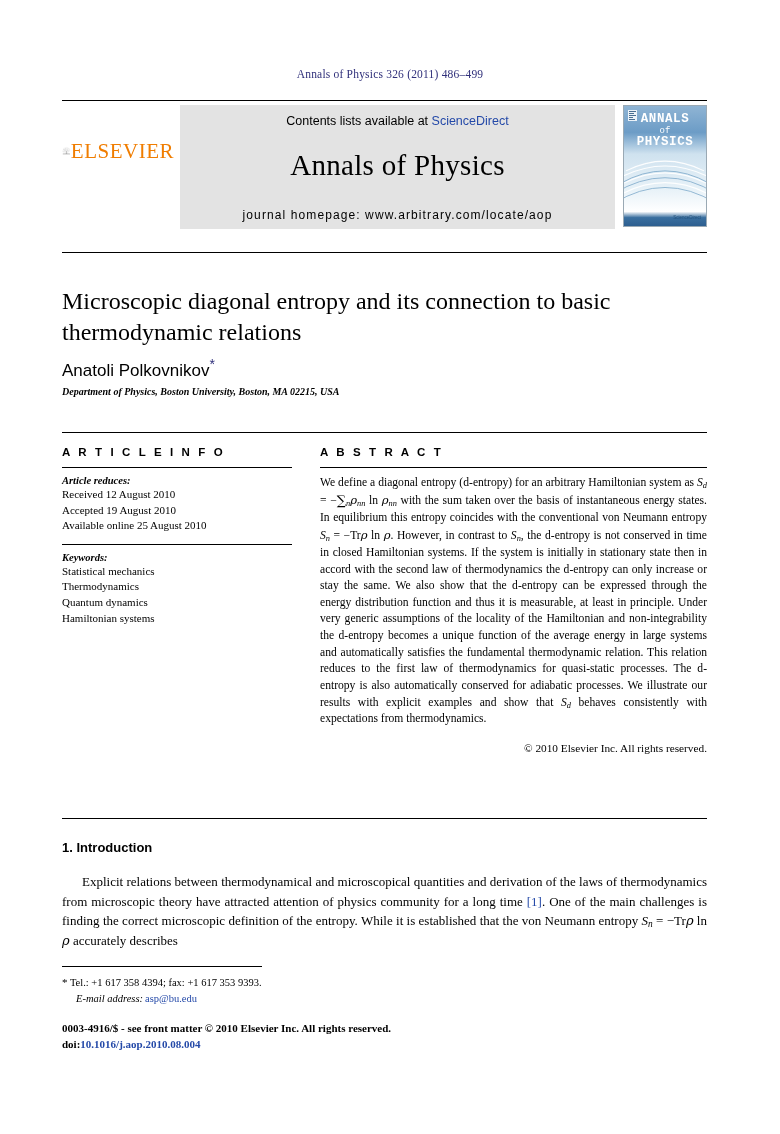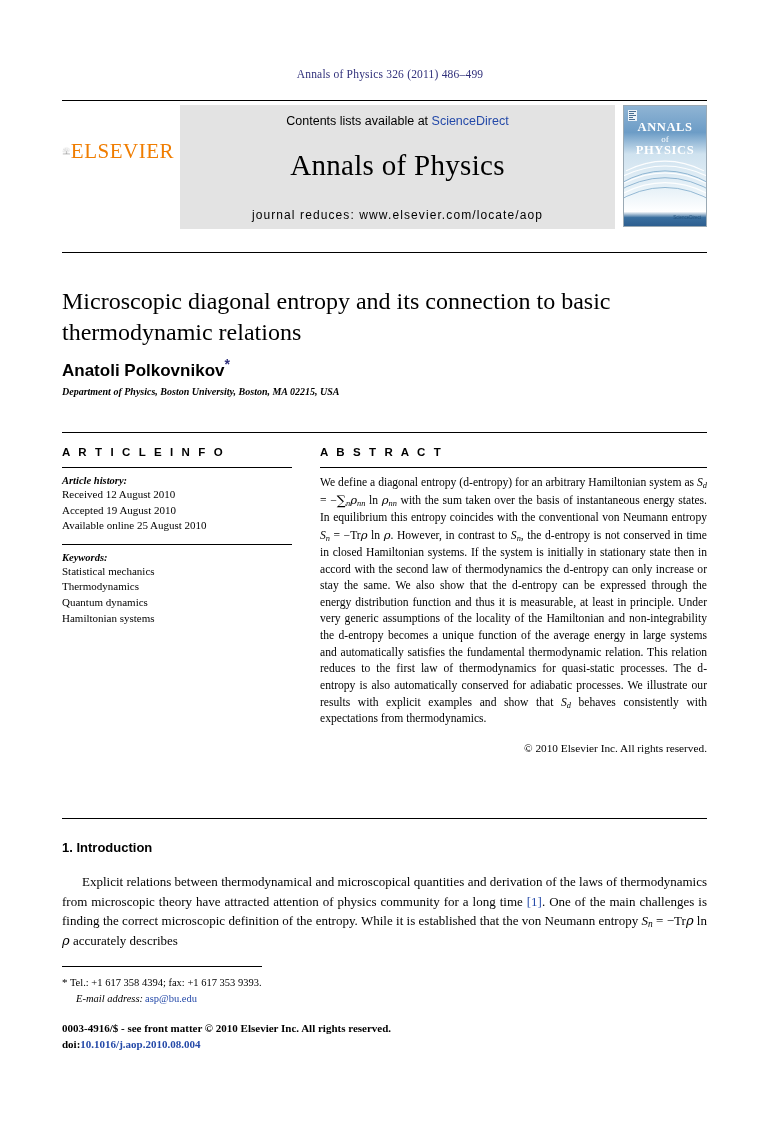--- a/index.html
+++ b/index.html
@@ -114,25 +114,24 @@
     box-sizing: border-box;
     overflow: hidden;
     background: linear-gradient(180deg,#8fb4d4 0%, #6c9cc6 22%, #cfe2ef 40%, #e8f2f8 70%, #ffffff 88%, #3a6f9f 93%, #2d5f90 100%);
   }
   .cover-title {
     position: absolute;
     top: 7px;
     left: 0;
     width: 100%;
     text-align: center;
-    font-family: Liberation Serif, serif;
+    font-family: Liberation Mono, monospace;
     color: #ffffff;
     font-weight: bold;
     line-height: 1.08;
-    margin-top: 8px;
   }
   .cover-title .l1 { font-size: 12.5px; letter-spacing: 0.6px; display: block; }
   .cover-title .l2 { font-size: 9px; display: block; font-weight: normal; }
   .cover-title .l3 { font-size: 12.5px; letter-spacing: 0.6px; display: block; }
   .cover-sd {
     position: absolute;
     bottom: 5px;
     right: 5px;
     font-family: "Liberation Sans", sans-serif;
     font-size: 4.5px;
@@ -166,21 +165,21 @@
     line-height: 1.28;
     color: #000;
   }
   .author-line {
     position: absolute;
     left: 62px;
     top: 356px;
     width: 640px;
     font-family: "Liberation Sans", sans-serif;
     font-size: 17px;
-    font-weight: bold;
+    font-weight: normal;
     color: #000;
   }
   .author-star { color: #2f2f7a; font-size: 14px; vertical-align: super; }
   .affiliation {
     position: absolute;
     left: 62px;
     top: 386px;
     width: 640px;
     font-family: "Liberation Serif", serif;
     font-style: italic;
@@ -366,21 +365,21 @@
         </svg>
         <div class="elsevier-word">ELSEVIER</div>
       </div>
 
       <div class="journal-box">
         <div class="contents-line">
           <span>Contents lists available at</span>
           <span class="sciencedirect-link">ScienceDirect</span>
         </div>
         <div class="journal-name">Annals of Physics</div>
-        <div class="homepage-line">journal reduces: www.elsevier.com/locate/aop</div>
+        <div class="homepage-line">journal homepage: www.arbitrary.com/locate/aop</div>
       </div>
 
       <div class="cover-thumb">
         <svg class="cover-el" viewBox="0 0 9 11">
           <rect x="0" y="0" width="9" height="11" fill="#ffffff" opacity="0.85"></rect>
           <g fill="#4a6f92">
             <rect x="1" y="1" width="7" height="1"></rect>
             <rect x="1" y="3" width="5" height="1"></rect>
             <rect x="1" y="5" width="7" height="1"></rect>
             <rect x="1" y="7" width="4" height="1"></rect>
@@ -419,21 +418,21 @@
     <span>Anatoli Polkovnikov</span><span class="author-star">*</span>
   </div>
 
   <div class="affiliation">Department of Physics, Boston University, Boston, MA 02215, USA</div>
 
   <div class="info-rule-top"></div>
 
   <div class="col-info">
     <div class="section-head">A R T I C L E   I N F O</div>
     <div class="hr-thin"></div>
-    <div class="info-label">Article history:</div>
+    <div class="info-label">Article reduces:</div>
     <div class="info-item">Received 12 August 2010</div>
     <div class="info-item">Accepted 19 August 2010</div>
     <div class="info-item">Available online 25 August 2010</div>
     <div class="hr-thin-b"></div>
     <div class="info-label">Keywords:</div>
     <div class="info-item">Statistical mechanics</div>
     <div class="info-item">Thermodynamics</div>
     <div class="info-item">Quantum dynamics</div>
     <div class="info-item">Hamiltonian systems</div>
   </div>

